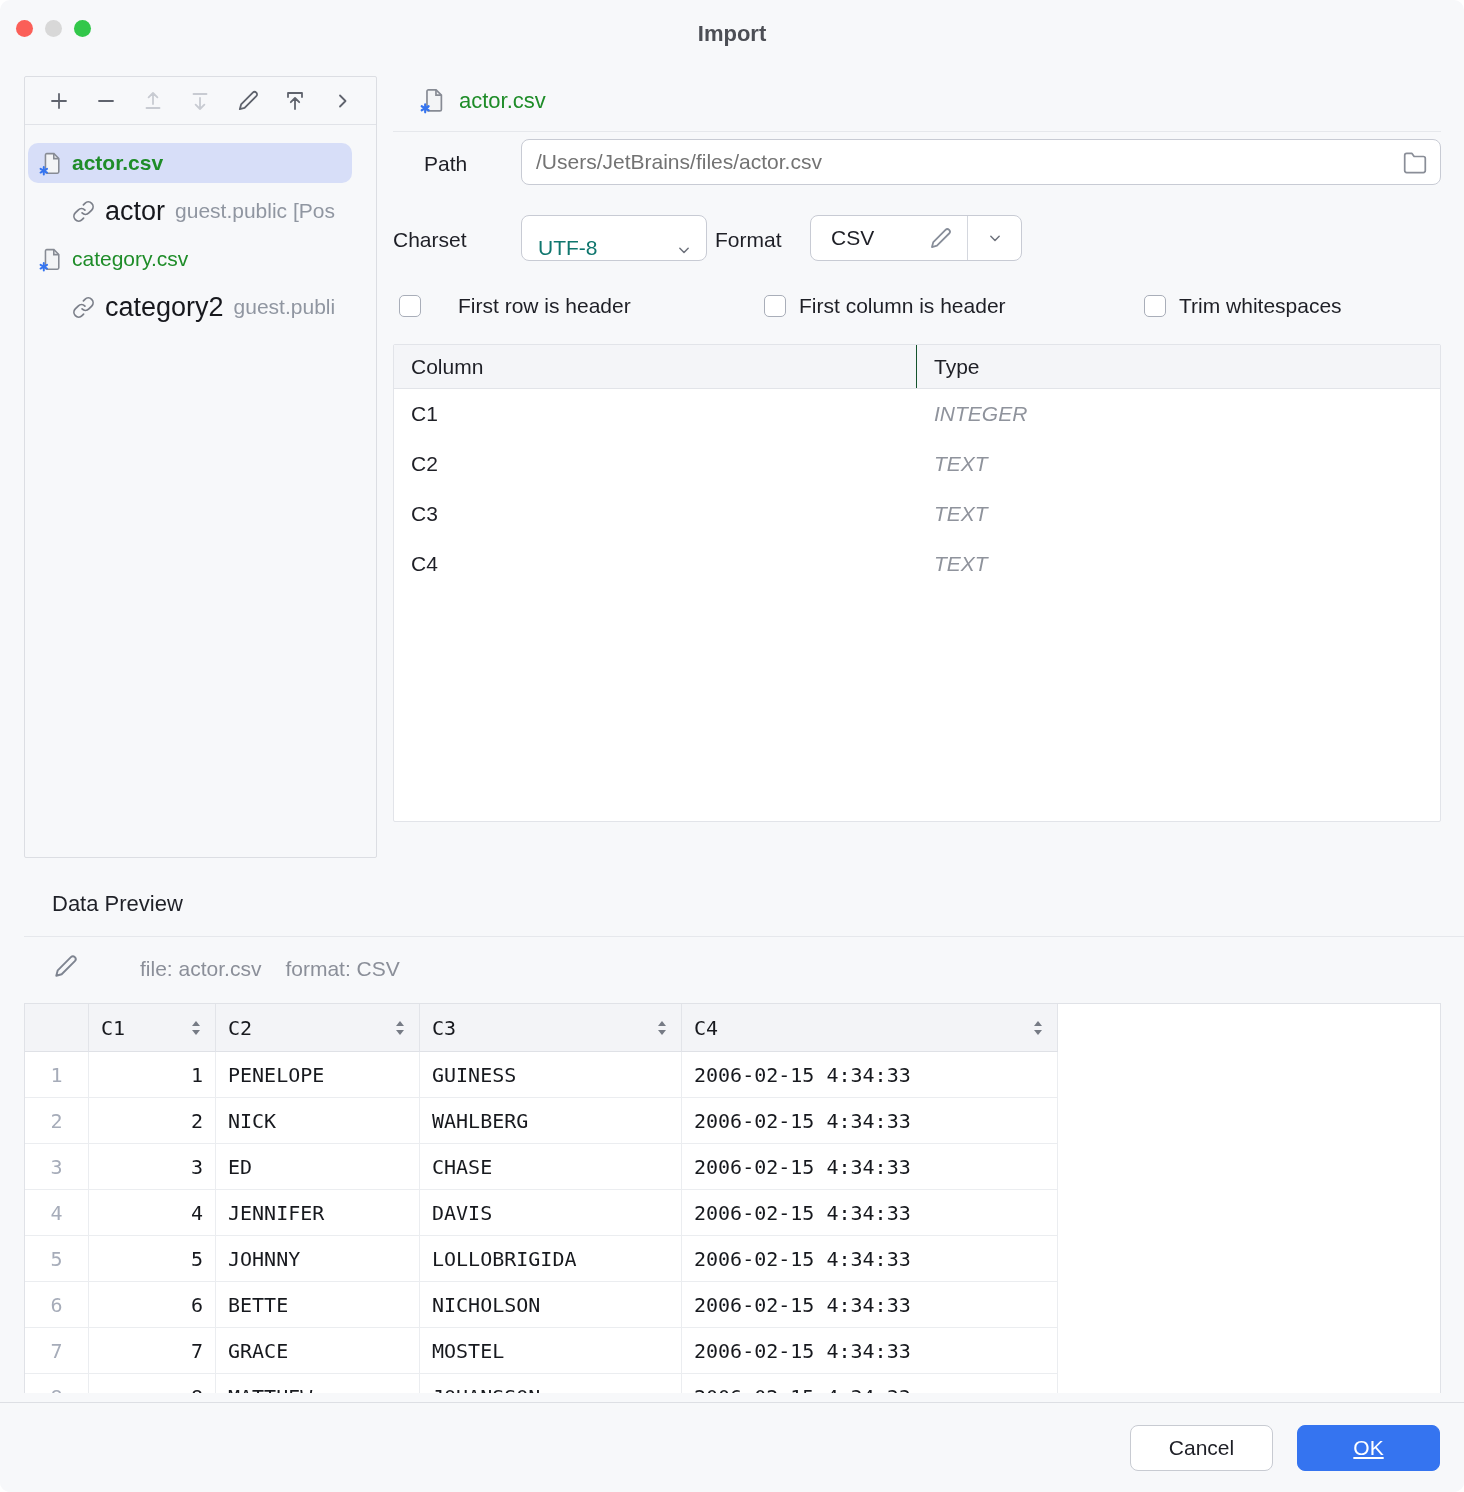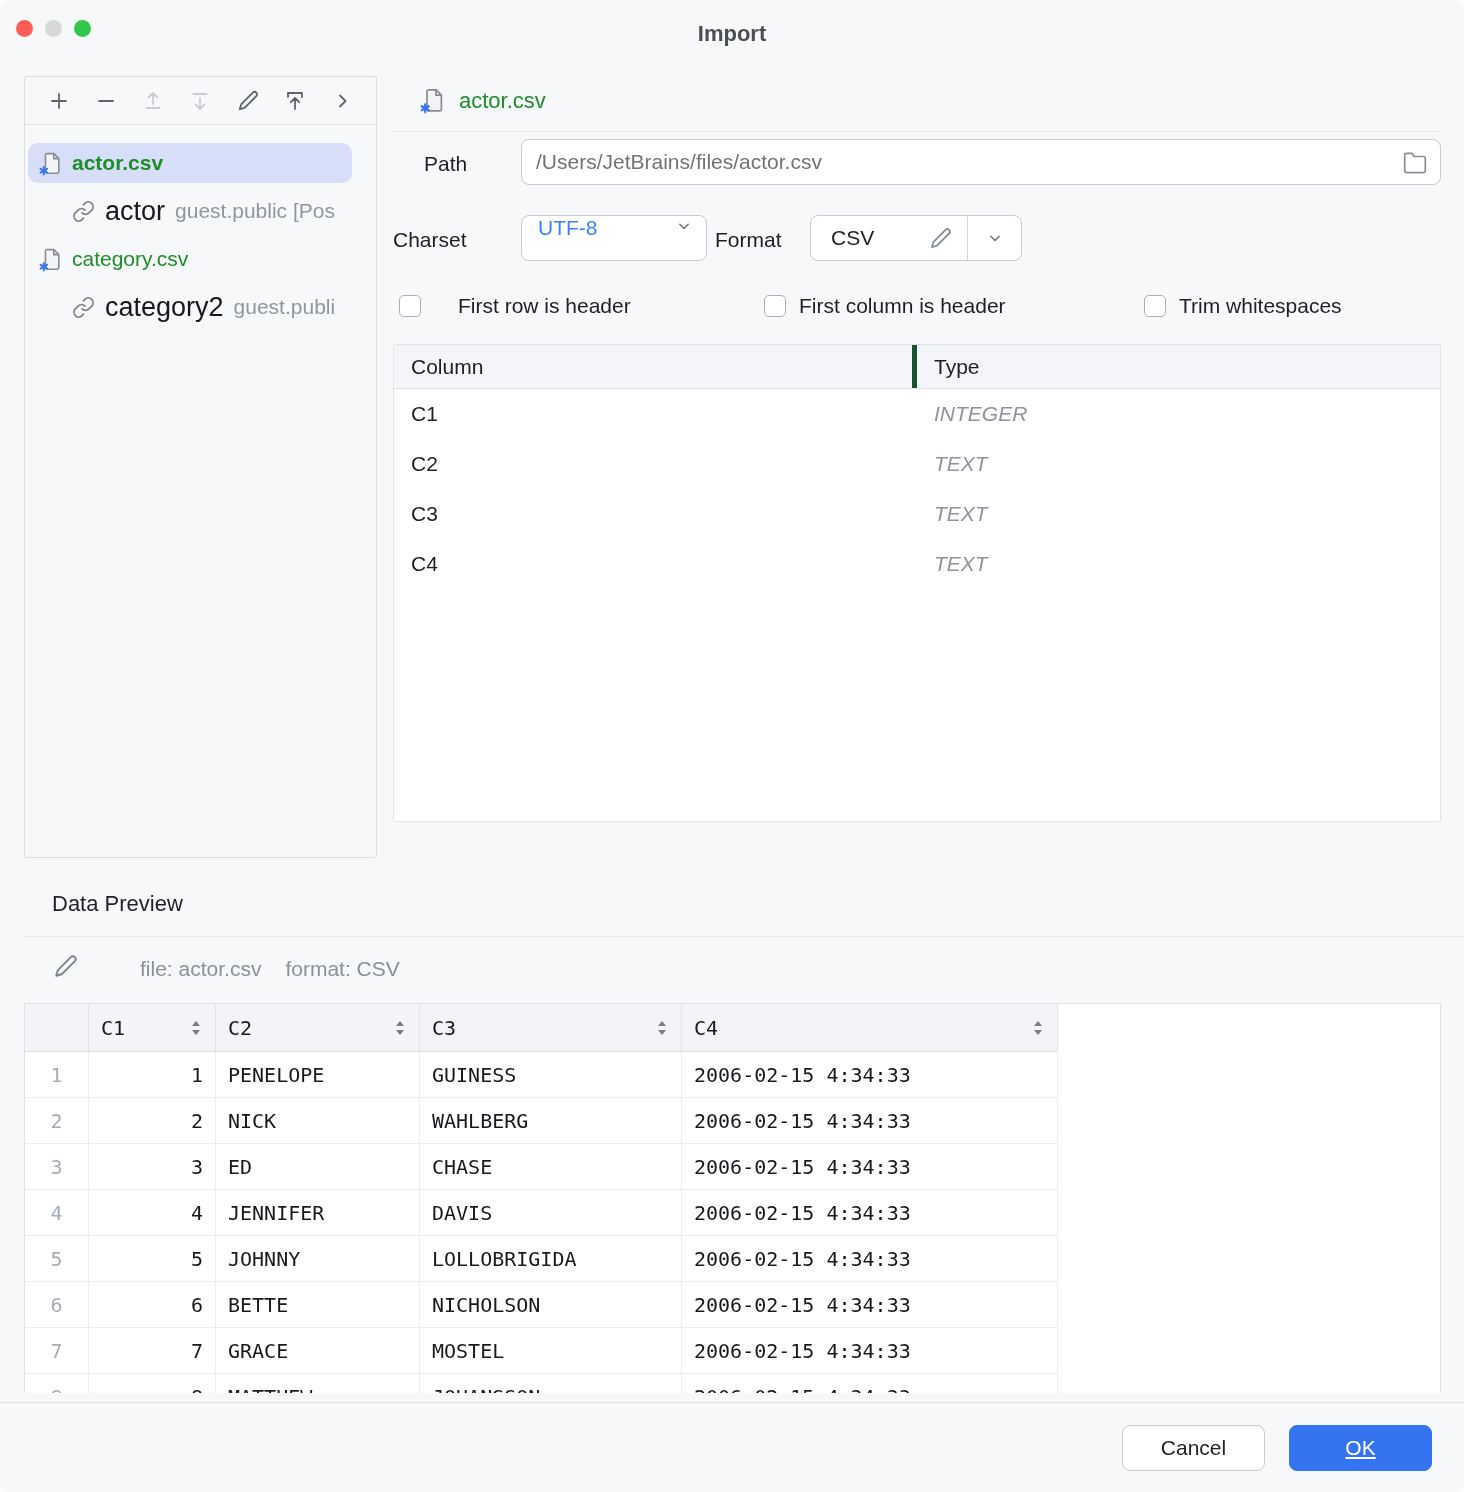--- a/index.html
+++ b/index.html
@@ -39,40 +39,40 @@
   .hsep { position:absolute; height:1px; background:#E6E8EC; }
   .sep-header { left:393px; right:23px; top:131px; }
   .flabel { position:absolute; font-size:21px; color:#1E1F26; line-height:28px; }
   .path-input { position:absolute; left:521px; top:139px; width:920px; height:46px;
                 background:#fff; border:1px solid #C8CBD4; border-radius:8px; }
   .path-input input { width:100%; height:100%; border:none; outline:none; background:transparent;
                       font-family:"Liberation Sans",sans-serif; font-size:21px; color:#737373;
                       padding:0 48px 0 14px; }
   .path-folder { position:absolute; right:12px; top:10px; }
   .select { position:absolute; background:#fff; border:1px solid #C8CBD4; border-radius:8px;
-            display:flex; align-items:flex-start; font-size:21px; color:#3b82f6;gap:8px; }
+            display:flex; align-items:flex-end; font-size:21px; color:#0f766e;gap:8px; }
   .select .val { padding-left:16px; flex:1; }
   .select .chev { padding-right:12px; display:flex; align-items:center; }
   .charset-select { left:521px; top:215px; width:186px; height:46px; }
   .format-btn { position:absolute; left:810px; top:215px; width:212px; height:46px;
                 background:#fff; border:1px solid #C8CBD4; border-radius:8px; display:flex; }
   .format-main { flex:1; display:flex; align-items:center; justify-content:space-between;
                  padding:0 14px 0 20px; font-size:21px; }
   .format-chev { width:54px; border-left:1px solid #D4D7DE; display:flex;
                  align-items:center; justify-content:center; }
   .opt { position:absolute; top:294px; display:flex; align-items:center; gap:13px; }
   .cbox { width:22px; height:22px; background:#fff; border:1.5px solid #A9AEB9; border-radius:5px;
           flex:none; }
   .optlabel { font-size:21px; color:#1E1F26; white-space:nowrap; }
   .cols-panel { position:absolute; left:393px; top:344px; width:1048px; height:478px;
                 background:#fff; border:1px solid #E2E4E9; border-radius:2px; overflow:hidden; }
   .cols-head { display:grid; grid-template-columns:523px 1fr; height:44px; background:#F4F5F8;
                border-bottom:1px solid #E2E4E9; }
   .cols-head > div { display:flex; align-items:center; padding-left:17px; font-size:21px; color:#1E1F26; }
-  .cols-head > div:first-child { border-right:5px solid #14532d; }
+  .cols-head > div:first-child { border-right:1px solid #14532d; }
   .cols-row { display:grid; grid-template-columns:523px 1fr; height:50px; }
   .cols-row > div { display:flex; align-items:center; padding-left:17px; font-size:21px; }
   .ctype { font-style:italic; color:#8F939C; }
   
   .dp-heading { position:absolute; left:52px; top:891px; font-size:22px; font-weight:500; color:#1F2128; }
   .sep-dp { left:24px; right:0; top:936px; }
   .dp-meta-icon { position:absolute; left:52px; top:953px; }
   .dp-meta { position:absolute; left:140px; top:957px; display:flex; gap:24px;
              font-size:21px; color:#8B8F99; }
   .ptable { position:absolute; left:24px; top:1003px; width:1417px; height:390px;
@@ -84,21 +84,21 @@
                      justify-content:space-between; padding:0 12px; }
   .prow.head > div.fill { background:#fff; border:none; }
   .prow.body > div { height:46px; border-right:1px solid #EBEDF0; border-bottom:1px solid #EBEDF0;
                      display:flex; align-items:center; padding:0 12px; overflow:hidden; }
   .prow.body > div.fill { border:none; }
   .cell-num { justify-content:center; color:#A6ACB9; }
   .cell-right { justify-content:flex-end; }
   
   .footer { position:absolute; left:0; right:0; top:1402px; bottom:0; background:#F7F8FA;
             border-top:1px solid #DDDFE4; display:flex; align-items:center;
-            justify-content:flex-end; gap:24px; padding-right:32px; }
+            justify-content:flex-end; gap:24px; padding-right:24px; }
   .btn { height:46px; width:143px; border-radius:8px; font-size:21px; display:flex;
          align-items:center; justify-content:center; cursor:default; }
   .btn.cancel { background:#fff; border:1px solid #C8CBD2; color:#1E1F26; }
   .btn.ok { background:#3574F0; border:1px solid #3574F0; color:#fff;text-decoration:underline; }
   svg { display:block; }
 </style>
 </head>
 <body>
 
 <div class="window">

